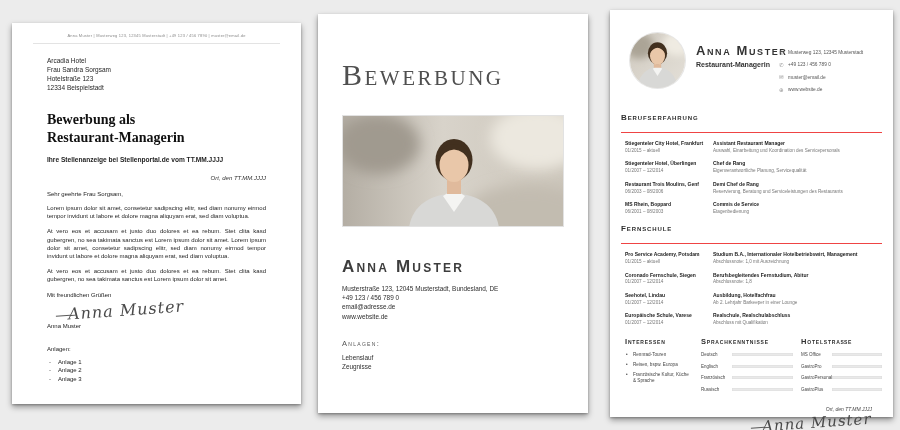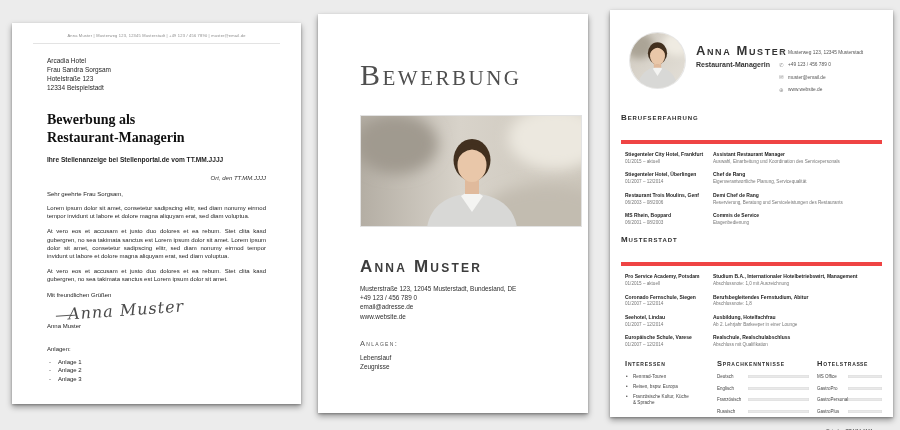--- a/index.html
+++ b/index.html
@@ -39,21 +39,21 @@
     letter-spacing:1px;
   }
   .signature::before { content:"—"; font-style:normal; margin-right:-4px; color:#5a5a5a; }
   .lt-name { font-size:6px; margin-top:2px; }
   .lt-enc-label { margin-top:17px; font-size:6px; color:#1e1e1e; }
   .lt-enc-list { margin-top:6px; list-style:none; }
   .lt-enc-list li { font-size:6px; line-height:8.6px; padding-left:11px; position:relative; }
   .lt-enc-list li::before { content:"-"; position:absolute; left:2px; color:#555; }
 
   
-  #page-title { left:318px; top:14px; width:270px; height:399px; padding:0 42px; }
+  #page-title { left:318px; top:14px; width:270px; height:399px; padding:0 24px; }
   .tp-title {
     margin-top:44px; font-family:"Liberation Serif", serif; font-variant:small-caps;
     font-size:30px; letter-spacing:2.5px; color:#4f4f4f; font-weight:400;
   }
   .tp-sub {
     margin-top:13px; font-size:8px; font-weight:700; letter-spacing:1.1px;
     color:#666; font-variant:small-caps; line-height:12px;
   }
   .tp-photo { margin-top:23px; width:222px; height:112px; border:1px solid #e2e2e2; overflow:hidden; }
   .tp-photo svg { display:block; }
@@ -78,34 +78,34 @@
     position:absolute; left:75px; top:33px; font-variant:small-caps; font-weight:700;
     font-size:13px; letter-spacing:1.6px; color:#333; white-space:nowrap;
   }
   .cv-role { position:absolute; left:75px; top:51px; font-size:7px; font-weight:700; color:#333; }
   .cv-contact { position:absolute; left:158px; top:39px; }
   .cv-contact-row { display:flex; align-items:center; margin-bottom:6.5px; }
   .cv-ci { width:9px; font-size:5.5px; color:#9a9a9a; text-align:left; }
   .cv-ct { font-size:4.8px; color:#555; }
   .cv-sec-heading {
     font-variant:small-caps; font-weight:700; font-size:8px; letter-spacing:.9px;
-    color:#2e2e2e; border-bottom:4px solid #ef4444; padding-bottom:18px; margin:9px 0 7px 0;
+    color:#2e2e2e; border-bottom:1px solid #ef4444; padding-bottom:10px; margin:9px 0 7px 0;
   }
   .cv-entry { display:flex; margin:0 0 6.5px 4px; }
   .cv-e-left { width:88px; flex-shrink:0; }
   .cv-e-right { flex:1; padding-right:2px; }
   .cv-org, .cv-etitle { font-size:5px; font-weight:700; color:#222; line-height:6.4px; }
   .cv-dates, .cv-desc { font-size:4.6px; color:#787878; margin-top:1.5px; line-height:6px; }
   .cv-bottom { display:flex; margin:11px 0 0 4px; }
   .cv-col-h {
     font-variant:small-caps; font-weight:700; font-size:7.5px; letter-spacing:.8px;
     color:#2e2e2e; margin-bottom:6px;
   }
   .col-interests { width:68px; }
-  .col-langs { width:92px; margin-left:24px; }
+  .col-langs { width:92px; margin-left:8px; }
   .col-skills { flex:1; margin-left:8px; }
   .int-list { list-style:none; }
   .int-list li {
     font-size:4.6px; line-height:5.8px; color:#444; padding-left:8px;
     position:relative; margin-bottom:4px;
   }
   .int-list li::before { content:"•"; position:absolute; left:1px; color:#333; }
   .bar-row { display:flex; align-items:center; margin-bottom:6.5px; }
   .bar-label { width:31px; font-size:4.5px; color:#444; flex-shrink:0; }
   .bar-track { flex:1; height:3px; background:#e9e9e9; box-shadow:inset 0 0 0 .5px #ddd; }
@@ -270,21 +270,21 @@
     <div class="cv-e-left">
         <div class="cv-org">MS Rhein, Boppard</div>
         <div class="cv-dates">06/2001 – 08/2003</div>
       </div>
     <div class="cv-e-right">
         <div class="cv-etitle">Commis de Service</div>
         <div class="cv-desc">Etagenbedienung</div>
       </div>
   </div>
 
-  <div class="cv-sec-heading">Musterstadt</div>
+  <div class="cv-sec-heading">Fernschule</div>
   <div class="cv-entry">
     <div class="cv-e-left">
         <div class="cv-org">Pro Service Academy, Potsdam</div>
         <div class="cv-dates">01/2015 – aktuell</div>
       </div>
     <div class="cv-e-right">
         <div class="cv-etitle">Studium B.A., Internationaler Hotelbetriebswirt, Management</div>
         <div class="cv-desc">Abschlussnote: 1,0 mit Auszeichnung</div>
       </div>
   </div>

